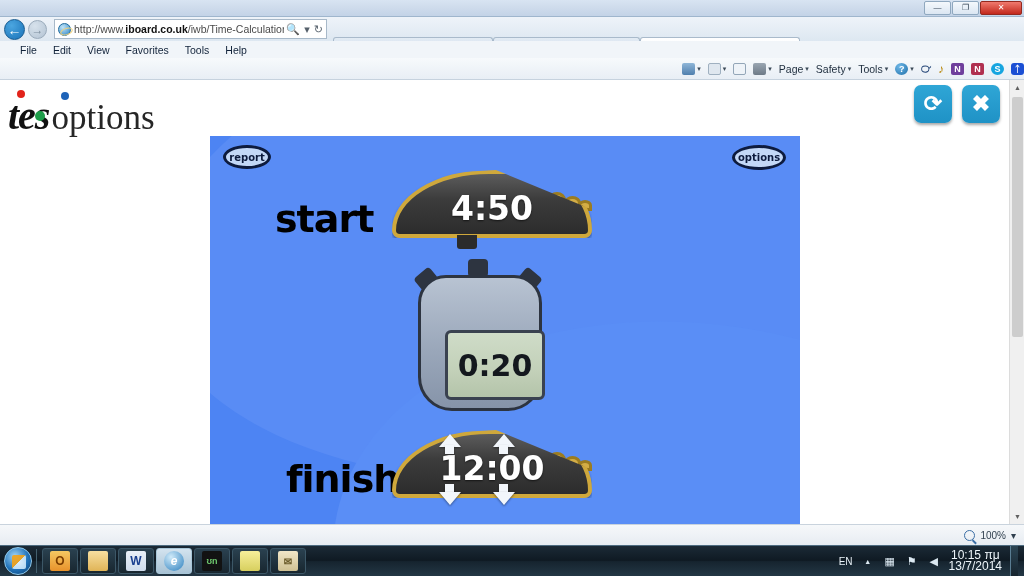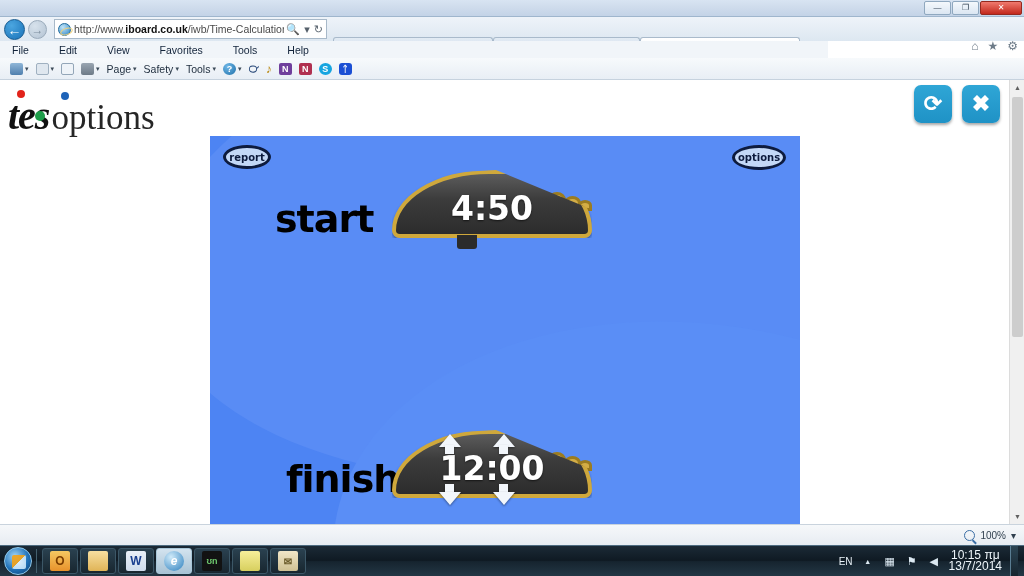--- a/index.html
+++ b/index.html
@@ -74,31 +74,31 @@
   .tab.active { background:linear-gradient(to bottom,#ffffff,#f3f7fb); }
   .tabicon{width:12px;height:12px;flex:0 0 auto;border-radius:2px;}
   .tabicon.kerio{background:#4d7fa8;position:relative;}
   .tabicon.kerio::after{content:"";position:absolute;inset:2px;background:#cfe3f2;border-radius:1px;}
   .tabicon.dropbox{background:#2f8fe0;clip-path:polygon(50% 0,100% 32%,50% 64%,0 32%);border-radius:0;}
   .tabicon.ie{border-radius:50%;background:radial-gradient(circle at 35% 30%,#bfe3f7,#2f86c4);}
   .tr-icons{position:absolute;right:6px;top:22px;display:flex;gap:9px;color:#6d7b88;font-size:12px;}
 
   
   .menubar {
-    position:absolute; left:0; top:41px; width:828px; height:17px;
-    background:#f1f5f9; display:flex; align-items:center; padding-left:12px; gap:30px;
+    position:absolute; left:0; top:41px; width:1024px; height:17px;
+    background:#f1f5f9; display:flex; align-items:center; padding-left:20px; gap:16px;
     font-size:10.5px; color:#12233a;
   }
   
   .cmdbar {
     position:absolute; left:0; top:58px; width:1024px; height:22px;
     background:linear-gradient(to bottom,#f7fafc,#e8eef5);
     border-bottom:1px solid #c6d2de;
     display:flex; align-items:center; padding-left:10px; gap:7px;
-    font-size:10.5px; color:#1d2c3c;
+    font-size:10.5px; color:#1d2c3c;justify-content:flex-end;
   }
   .cmd-item{display:flex;align-items:center;gap:2px;}
   .caret{font-size:7px;color:#3c4a58;}
   .mini-ic{width:13px;height:12px;border-radius:2px;display:inline-block;}
   .mi-home{background:linear-gradient(#8fb6d8,#4f7fae);}
   .mi-feed{background:#dfe7ef;border:1px solid #9fb0c0;}
   .mi-mail{background:#eef3f8;border:1px solid #93a6b8;}
   .mi-print{background:linear-gradient(#9aa6b2,#6d7a87);}
   .mi-q{background:radial-gradient(circle at 35% 30%,#6fb8e8,#1d6ea8);border-radius:50%;color:#fff;
         font-size:9px;text-align:center;line-height:12px;font-weight:bold;}
@@ -412,20 +412,31 @@
         <div class="dome-bumps">
           <span class="bump b1"></span>
             <span class="bump b2"></span>
             <span class="bump b3"></span>
         </div>
         <div class="domeshape"></div>
         <div class="domeval">4:50</div>
       </div>
       <div class="domefoot"></div>
 
+      <div class="watch">
+        <span class="knob knob-l"></span>
+        <span class="knob knob-ln"></span>
+        <span class="knob knob-r"></span>
+        <span class="knob knob-rn"></span>
+        <span class="knob knob-neck"></span>
+        <span class="knob knob-top"></span>
+        <div class="watch-body">
+          <div class="watch-screen">0:20</div>
+        </div>
+      </div>
 
       <div class="rowlabel lbl-finish">finish</div>
       <div class="dome dome-finish">
         <div class="dome-bumps">
           <span class="bump b1"></span>
             <span class="bump b2"></span>
             <span class="bump b3"></span>
         </div>
         <div class="domeshape"></div>
         <div class="domeval">12:00</div>

